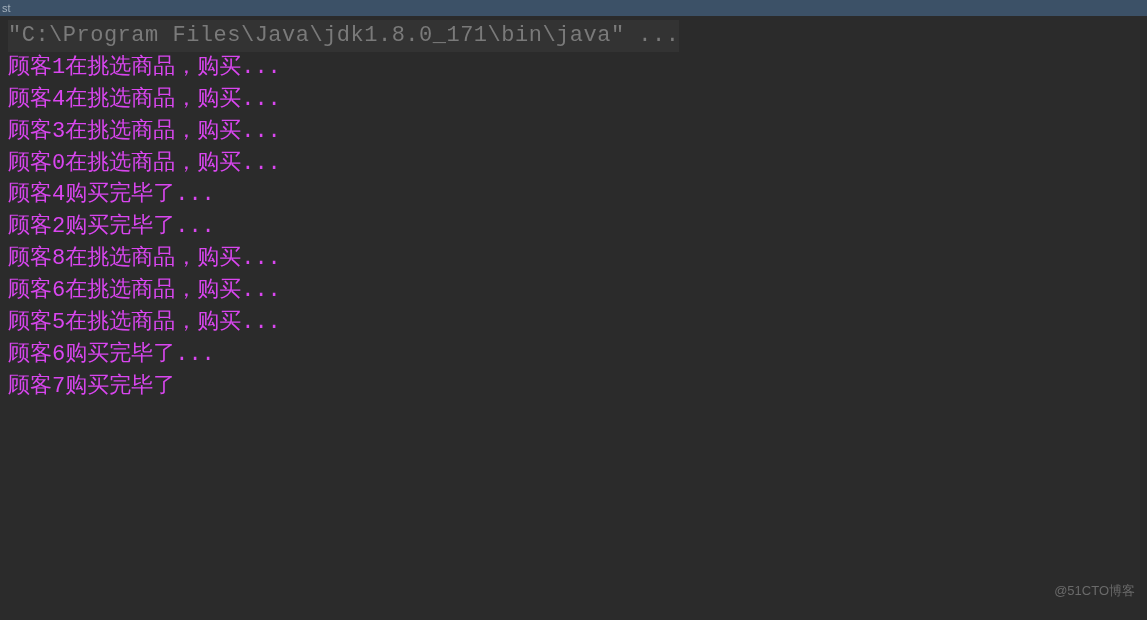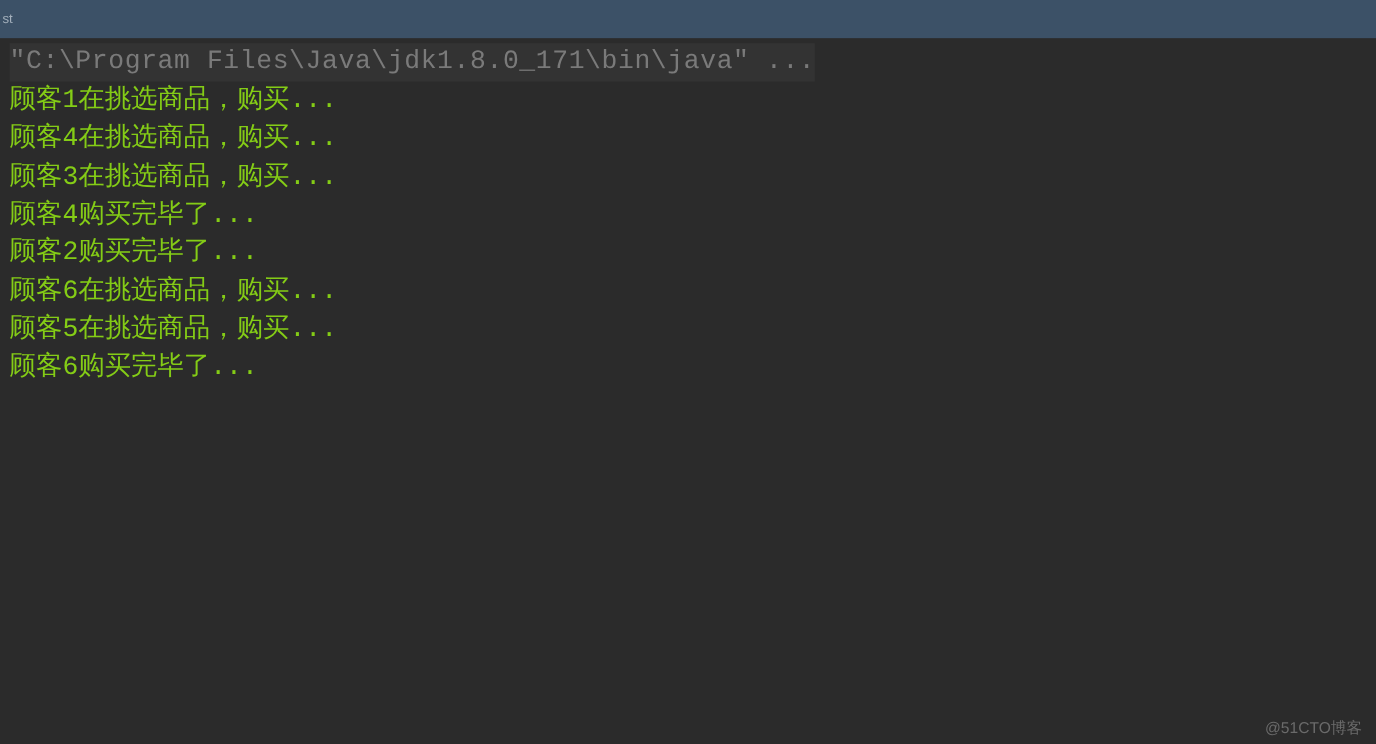--- a/index.html
+++ b/index.html
@@ -11,21 +11,21 @@
       background: #2b2b2b;
       font-family: 'Consolas', 'Monaco', 'Courier New', monospace;
       font-size: 22px;
       width: 1147px;
       height: 620px;
       overflow: hidden;
       position: relative;
     }
     .title-bar {
       background: #3c5167;
-      height: 32px;
+      height: 16px;
       display: flex;
       align-items: center;
       color: #a4b0bc;
       font-size: 11px;
       padding-left: 2px;
       font-family: -apple-system, BlinkMacSystemFont, 'Segoe UI', sans-serif;
     }
     .console {
       background: #2b2b2b;
       padding: 4px 0 0 8px;
@@ -36,45 +36,48 @@
       line-height: 1.45;
       white-space: pre;
     }
     .command-line {
       color: #7a7a7a;
       background: #333333;
       display: inline-block;
       letter-spacing: 0.5px;
     }
     .output-line {
-      color: #84cc16;
+      color: #d946ef;
       font-family: Liberation Mono, monospace;
     }
     .watermark {
       position: absolute;
-      bottom: 4px;
+      bottom: 20px;
       right: 12px;
       color: #6a6a6a;
       font-size: 13px;
       font-family: sans-serif;
       text-align: center;
     }
   </style>
 </head>
 <body>
 
 <div class="title-bar">
   <span>st</span>
 </div>
 
 <div class="console">
   <div class="console-line"><span class="command-line">"C:\Program Files\Java\jdk1.8.0_171\bin\java" ...</span></div>
   <div class="console-line output-line">顾客1在挑选商品，购买...</div>
   <div class="console-line output-line">顾客4在挑选商品，购买...</div>
   <div class="console-line output-line">顾客3在挑选商品，购买...</div>
+  <div class="console-line output-line">顾客0在挑选商品，购买...</div>
   <div class="console-line output-line">顾客4购买完毕了...</div>
   <div class="console-line output-line">顾客2购买完毕了...</div>
+  <div class="console-line output-line">顾客8在挑选商品，购买...</div>
   <div class="console-line output-line">顾客6在挑选商品，购买...</div>
   <div class="console-line output-line">顾客5在挑选商品，购买...</div>
   <div class="console-line output-line">顾客6购买完毕了...</div>
+  <div class="console-line output-line">顾客7购买完毕了</div>
 </div>
 
 <div class="watermark">@51CTO博客</div>
 
 </body></html>

